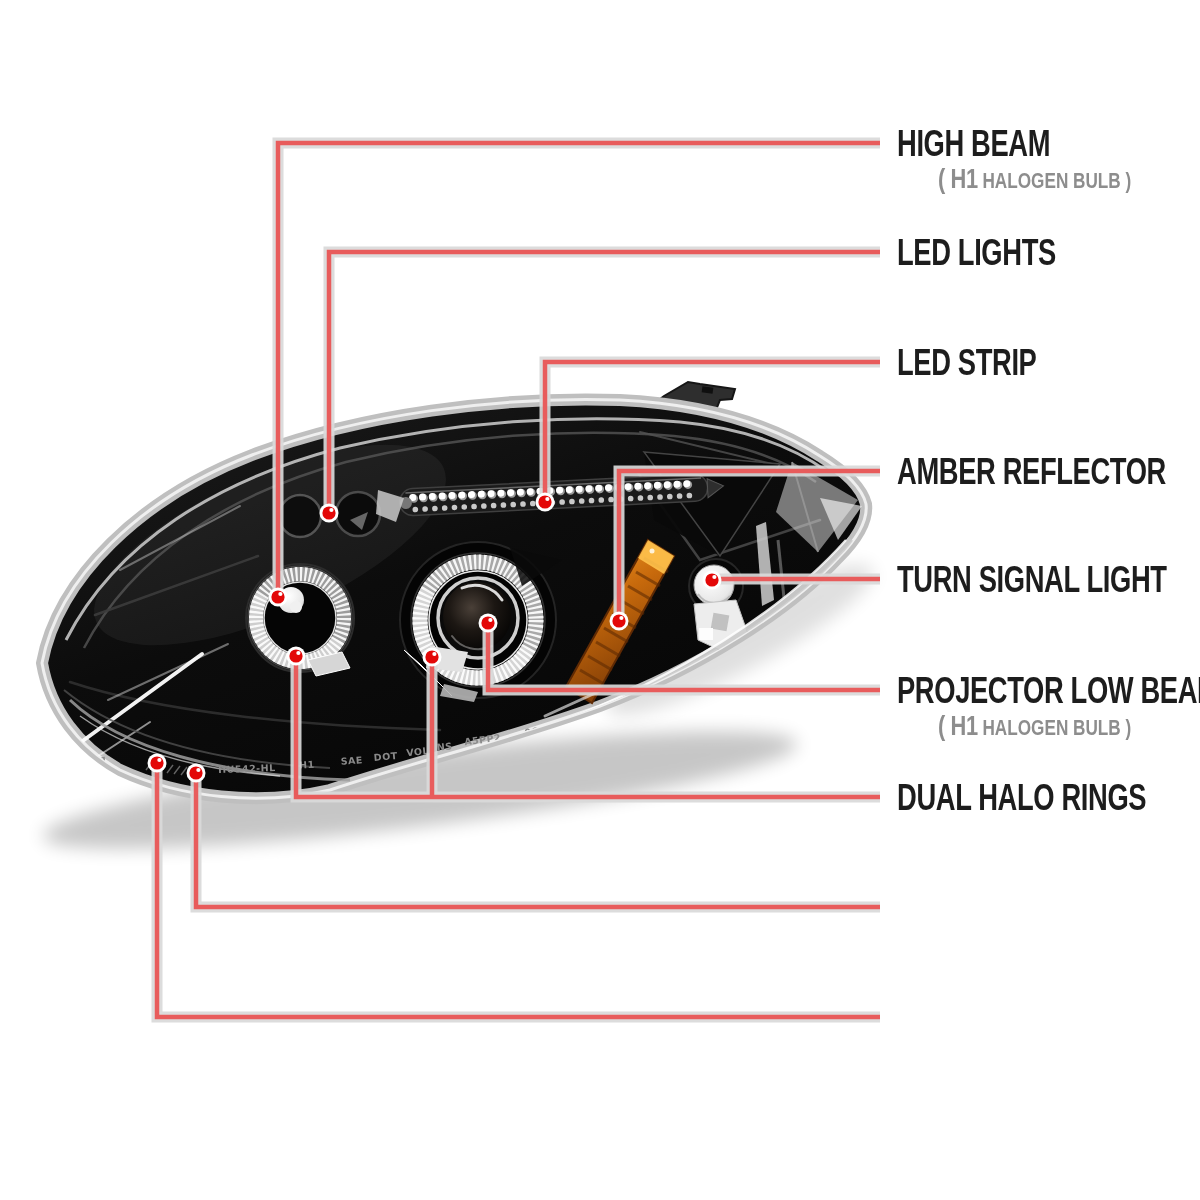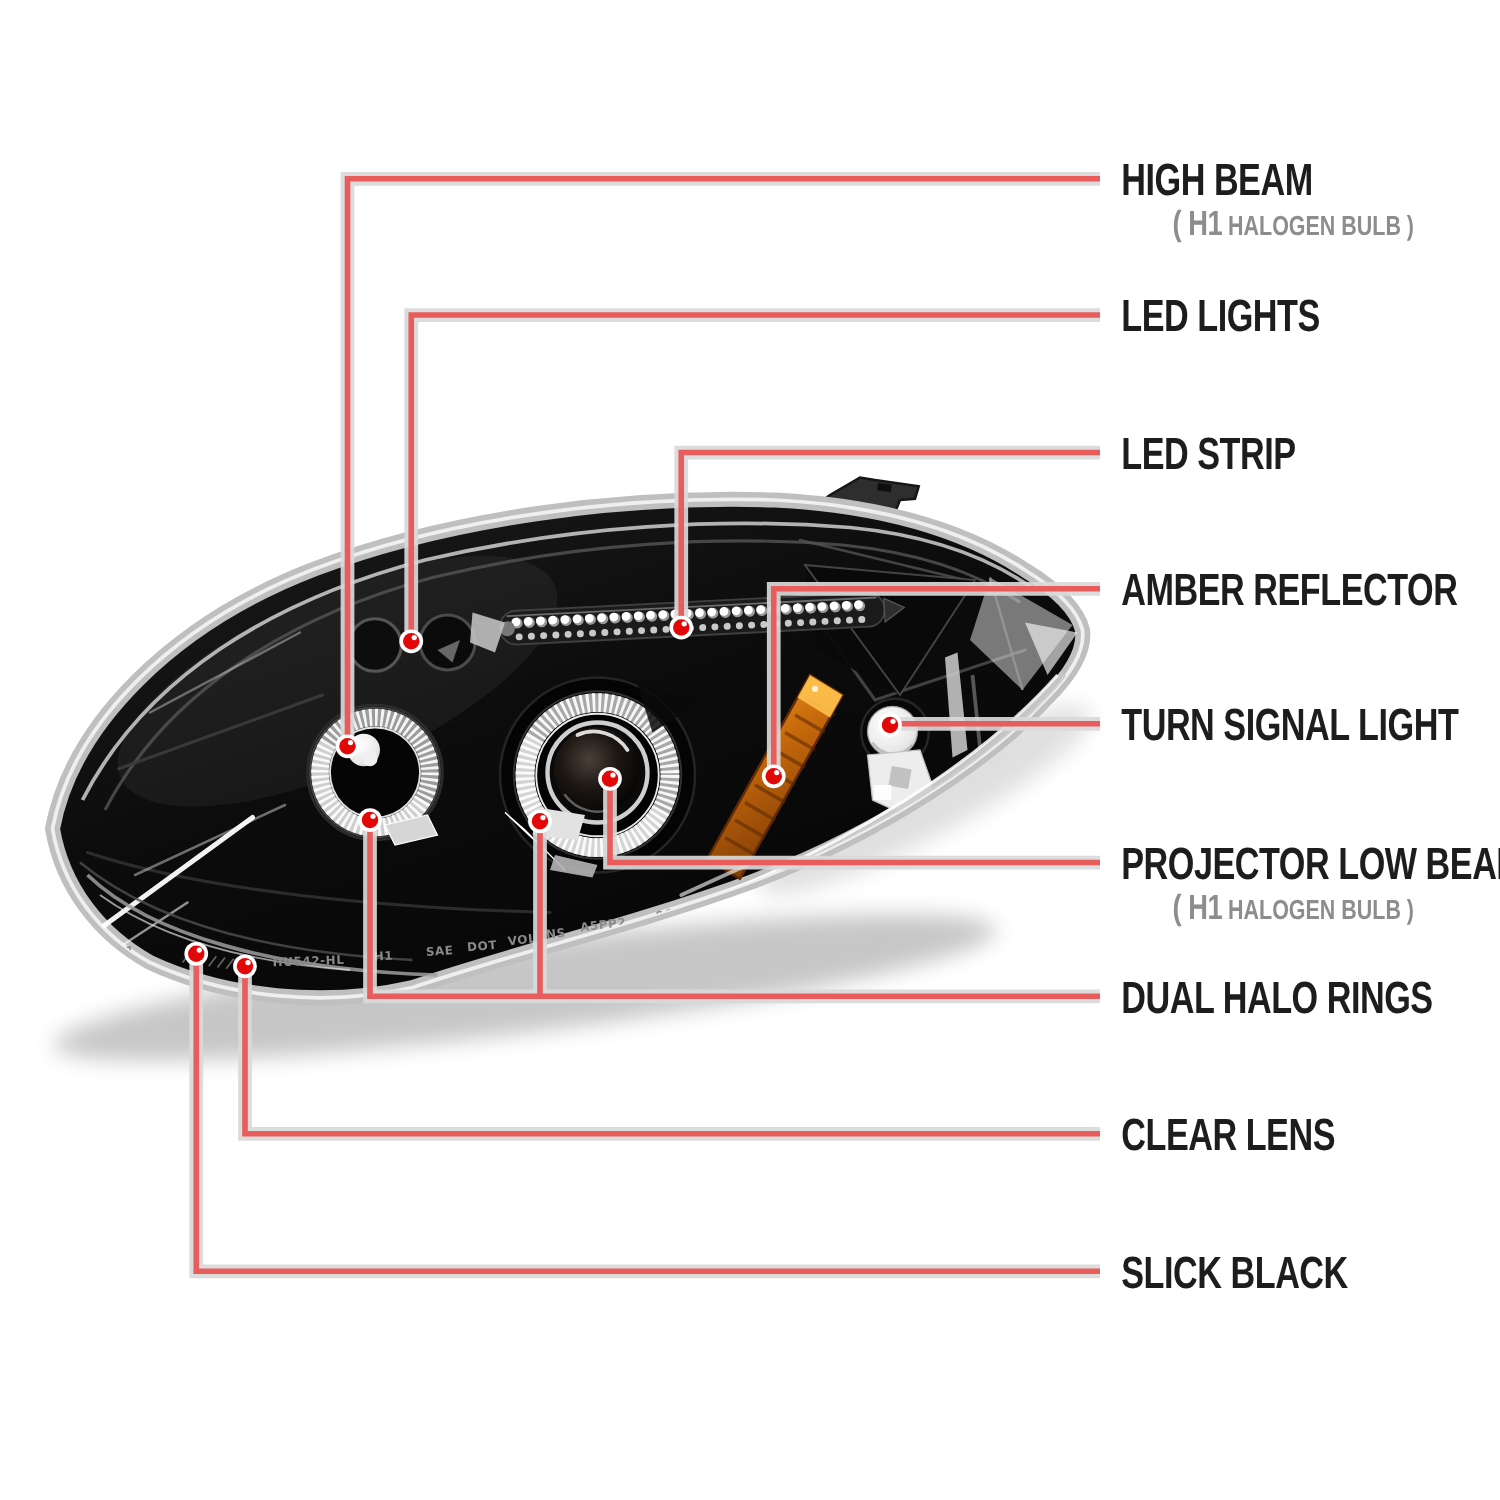--- a/index.html
+++ b/index.html
@@ -333,25 +333,15 @@
       </div>
     <div class="callout-sub"><span class="w"><span class="p">( H1</span><span class="r"> HALOGEN BULB )</span></span></div>
   </div>
 
   <div class="callout" style="top:775px">
     <div class="callout-title">
         <span class="t">DUAL HALO RINGS</span>
       </div>
   </div>
 
-  <div class="callout" style="top:885px">
-    <div class="callout-title">
-        <span class="t">CLEAR LENS</span>
-      </div>
-  </div>
-
-  <div class="callout" style="top:995px">
-    <div class="callout-title">
-        <span class="t">SLICK BLACK</span>
-      </div>
-  </div>
+
 
 </div>
 
 </body></html>

